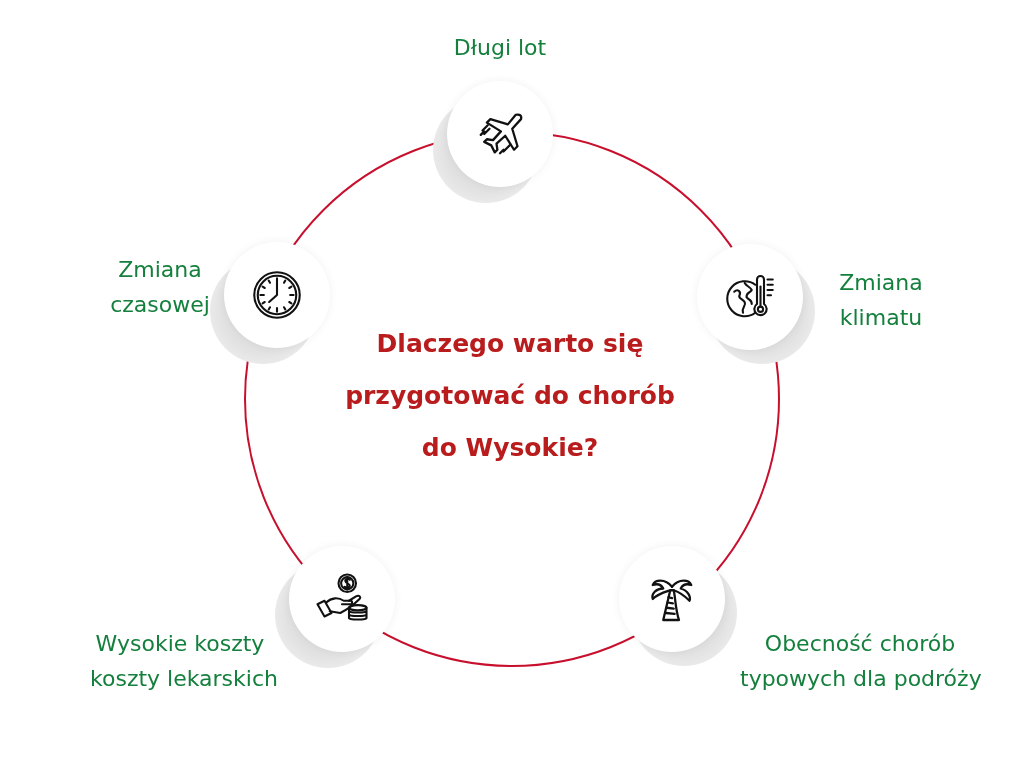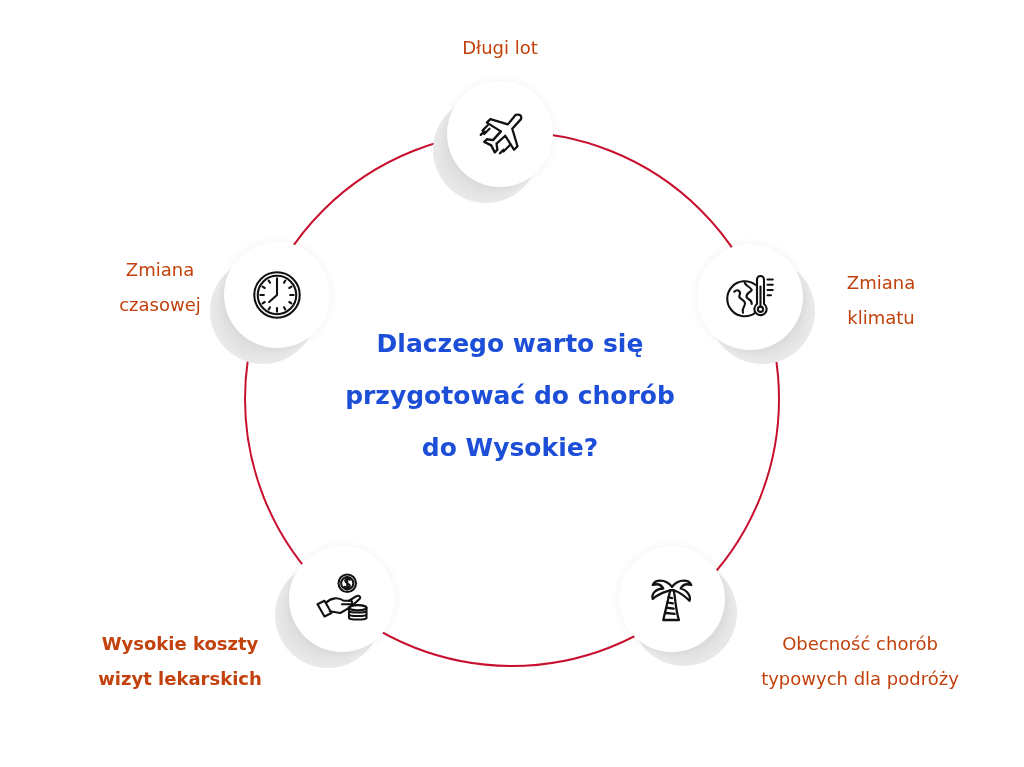--- a/index.html
+++ b/index.html
@@ -6,24 +6,24 @@
     body { width: 1024px; height: 767px; position: relative; overflow: hidden;
            font-family: "DejaVu Sans", "Liberation Sans", sans-serif; color: #1a1a1a; }
     .ring { position: absolute; left: 244px; top: 131px; width: 536px; height: 536px;
             border: 2px solid #c8102e; border-radius: 50%; box-sizing: border-box; }
     .node { position: absolute; width: 106px; height: 106px; }
     .node .shadow { position: absolute; width: 106px; height: 106px; border-radius: 50%;
             background: radial-gradient(circle at 50% 50%, #d6d6d6 0%, #e2e2e2 55%, #eeeeee 80%, rgba(240,240,240,0) 100%); }
     .node .face { position: absolute; left: 0; top: 0; width: 106px; height: 106px; border-radius: 50%;
             background: #ffffff; box-shadow: 0 0 10px rgba(0,0,0,0.06); display: flex; align-items: center; justify-content: center; }
     .node svg { width: 56px; height: 56px; }
-    .label { position: absolute; font-size: 18px; line-height: 35px; text-align: center; white-space: nowrap; color: #c2410c; }
+    .label { position: absolute; font-size: 22px; line-height: 35px; text-align: center; white-space: nowrap; color: #15803d; }
     .title { position: absolute; left: 300px; top: 318px; width: 420px; text-align: center;
              font-family: "DejaVu Sans", "Liberation Sans", sans-serif; font-weight: bold;
-             font-size: 25px; line-height: 52px; color: #1d4ed8; }
+             font-size: 25px; line-height: 52px; color: #b91c1c; }
   </style>
 </head>
 <body>
 
 <div class="ring"></div>
 
 <div class="title">
   <div>Dlaczego warto się</div>
   <div>przygotować do chorób</div>
   <div>do Wysokie?</div>
@@ -86,23 +86,23 @@
       <circle cx="38" cy="14" r="7"></circle>
       <path d="M41 10 C39 8 35 9 36 12 C37 15 41 14 41 17 C40 20 36 19 35 18 M38 7 L38 21"></path>
       <path d="M4 38 L12 34 L20 48 L12 52 Z"></path>
       <path d="M14 36 C20 30 28 30 34 34 L42 34 C44 34 44 38 42 38 L32 38"></path>
       <path d="M18 46 L30 48 C38 44 46 38 52 32 C54 30 52 27 48 29 L40 34"></path>
       <ellipse cx="50" cy="42" rx="10" ry="3"></ellipse>
       <path d="M40 42 L40 54 C40 56 60 56 60 54 L60 42 M40 46 C40 48 60 48 60 46 M40 50 C40 52 60 52 60 50"></path>
     </svg>
   </div>
 </div>
-<div class="label" style="left:90px; top:626px; width:180px;font-weight:bold;">
+<div class="label" style="left:90px; top:626px; width:180px;">
   <div>Wysokie koszty</div>
-  <div>wizyt lekarskich</div>
+  <div>koszty lekarskich</div>
 </div>
 
 <div class="node" style="left:224px; top:242px;">
   <div class="shadow" style="left:-14px; top:16px;"></div>
   <div class="face">
     <svg viewBox="0 0 64 64" fill="none" stroke="#111" stroke-width="2.4" stroke-linejoin="round" stroke-linecap="round">
       <circle cx="32" cy="32" r="26"></circle>
       <circle cx="32" cy="32" r="22"></circle>
       <path d="M32 13 L32 17 M32 47 L32 51 M13 32 L17 32 M47 32 L51 32"></path>
       <path d="M41.5 15.5 L40 18 M48.5 22.5 L46 24 M48.5 41.5 L46 40 M41.5 48.5 L40 46 M22.5 48.5 L24 46 M15.5 41.5 L18 40 M15.5 22.5 L18 24 M22.5 15.5 L24 18"></path>

